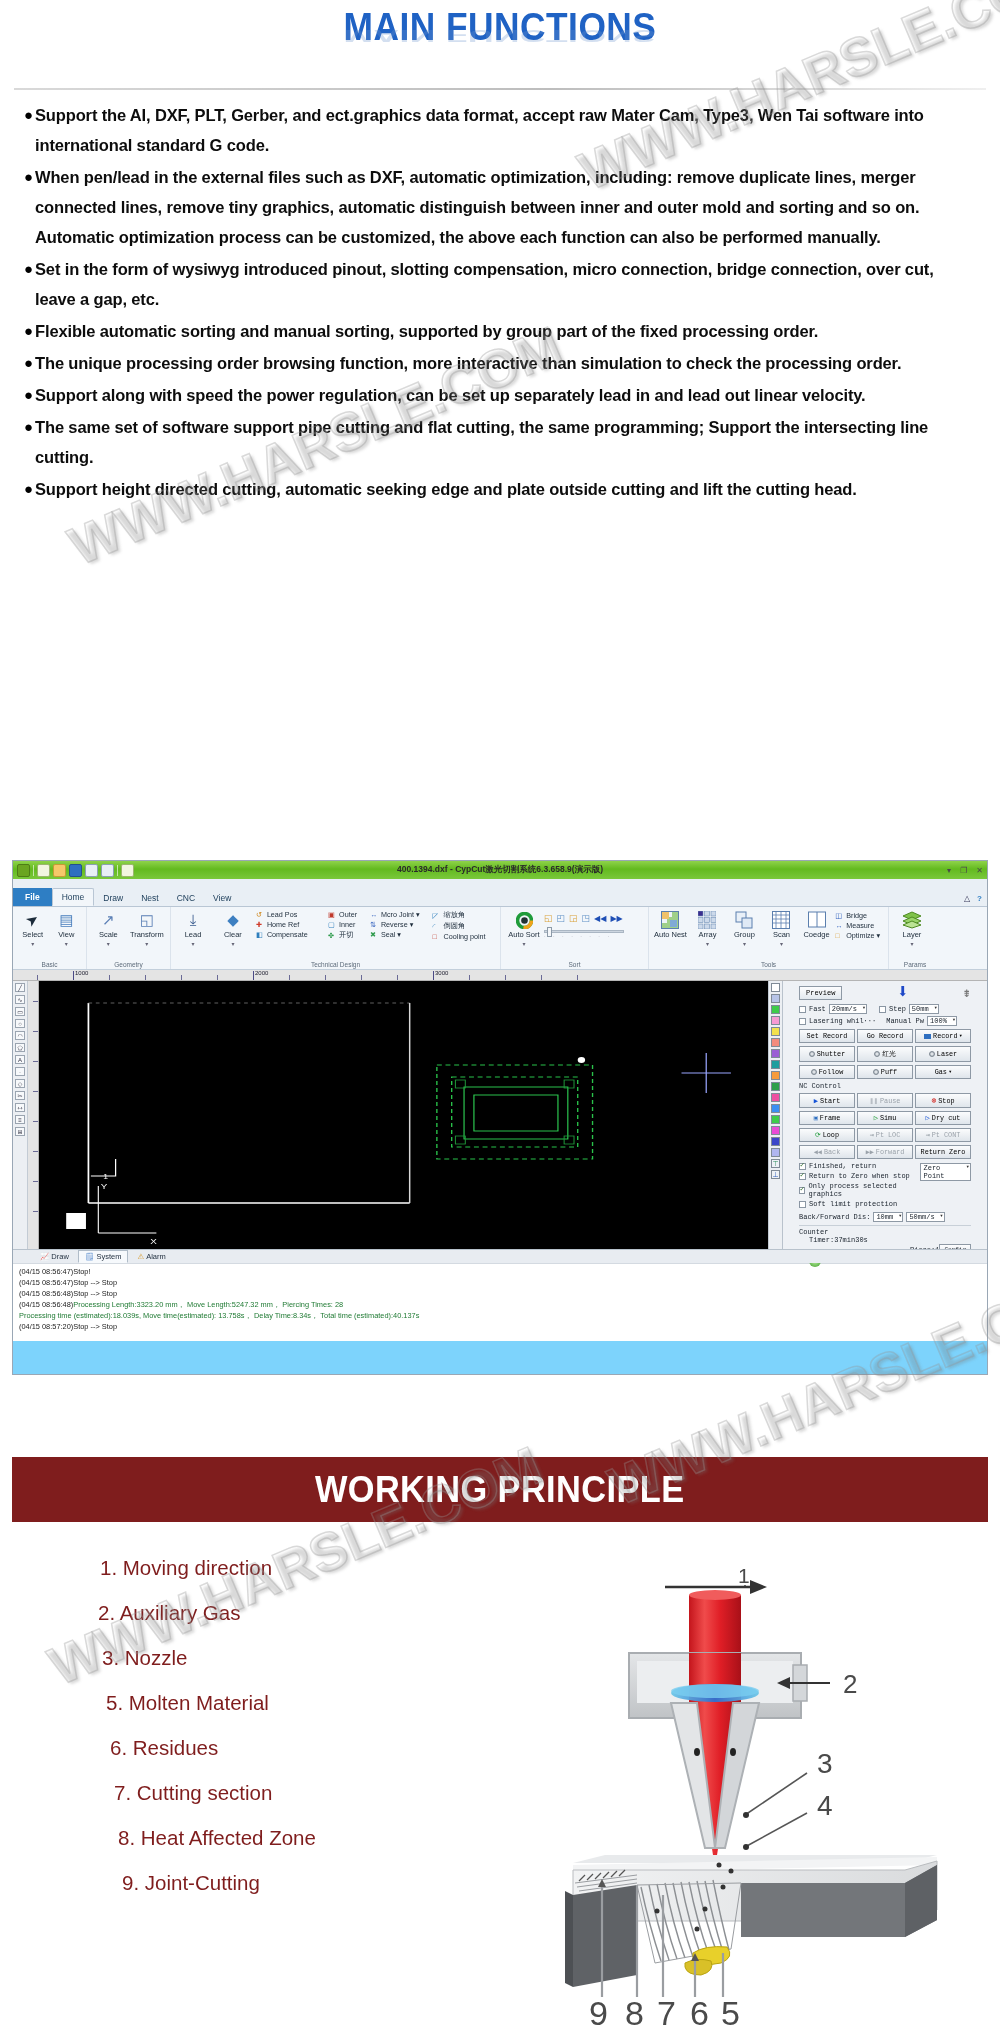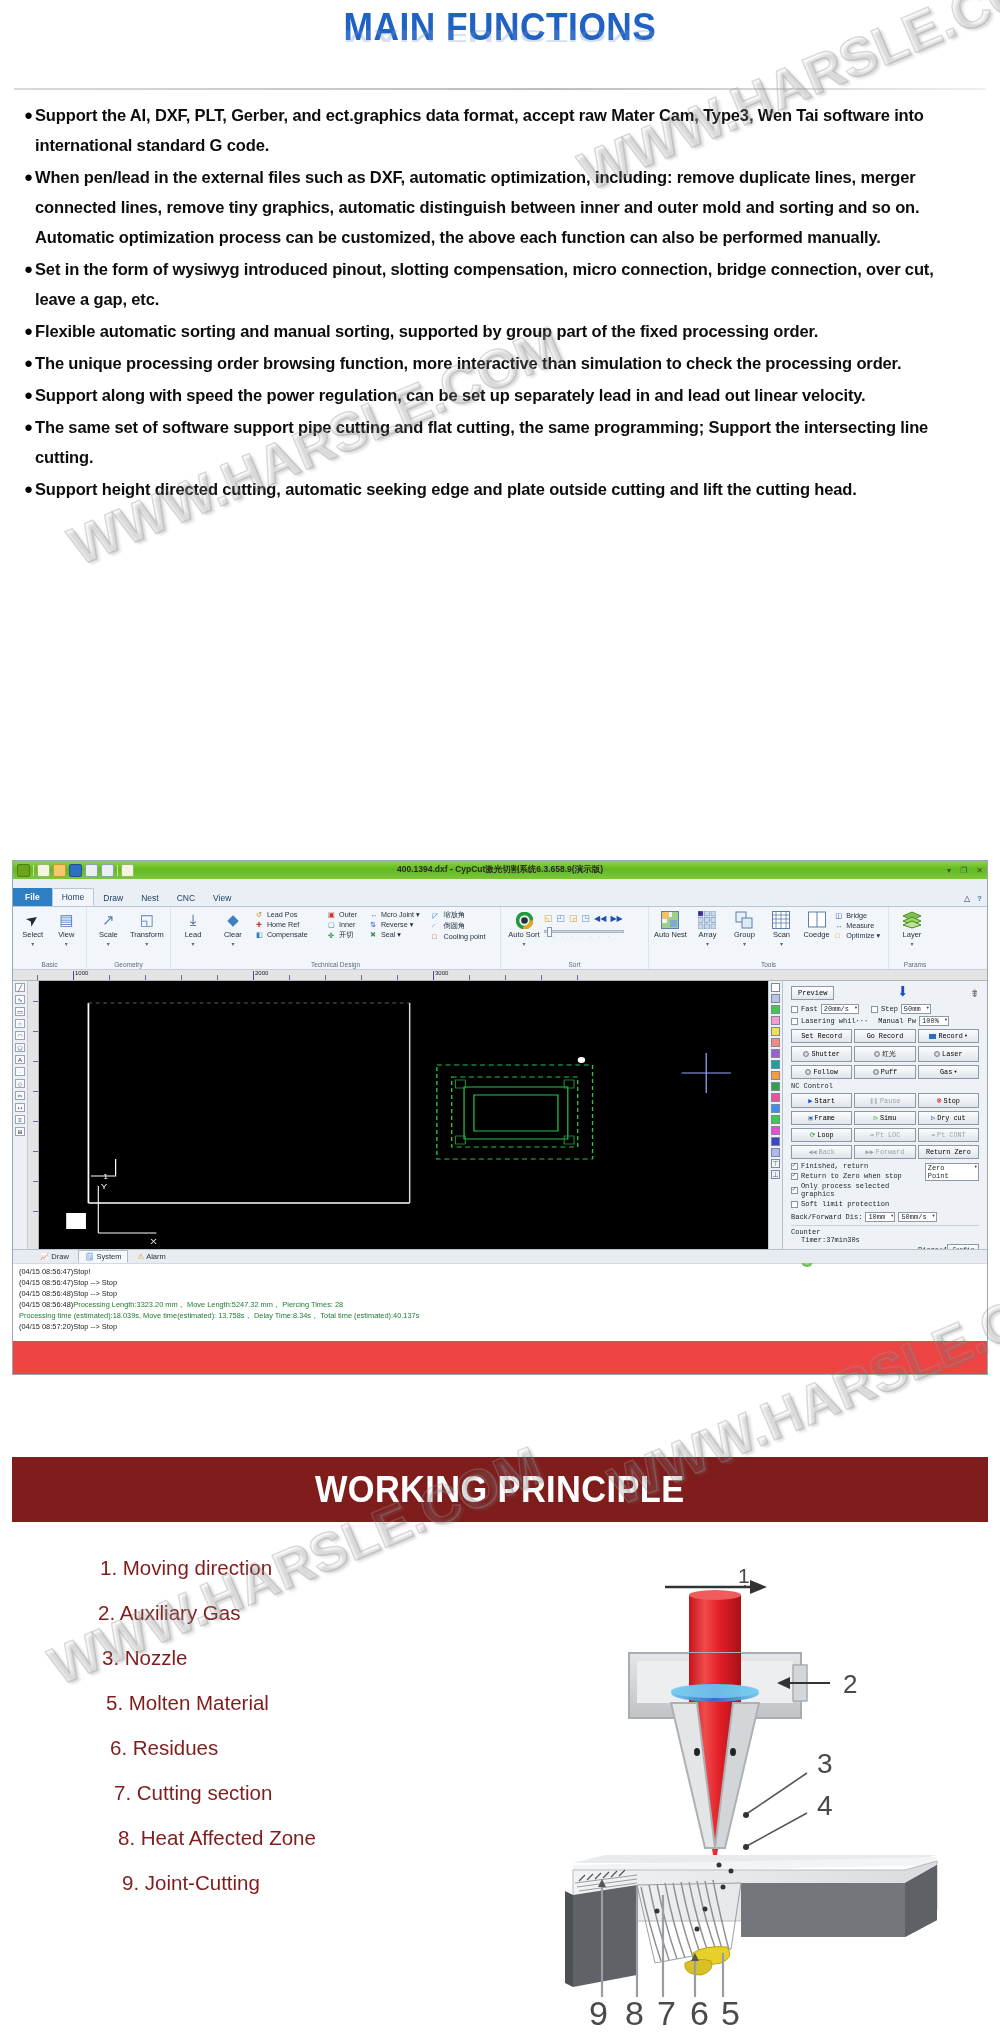--- a/index.html
+++ b/index.html
@@ -72,21 +72,21 @@
     font-family:"Liberation Sans", sans-serif;
     transform-origin:left center;
     transform:scaleX(0.955);
     letter-spacing:-0.15px;
   }
 
   
   .app {
     position:absolute; top:860px; left:12px;
     width:976px; height:515px;
-    background:#ef4444;
+    background:#7dd3fc;
     border:1px solid #9aa7b5;
     overflow:hidden;
     font-family:"Liberation Sans", sans-serif;
   }
   .titlebar {
     height:18px; width:100%;
     background:linear-gradient(to bottom,#8fd34a,#63ba1f 45%,#7ac83b);
     display:flex; align-items:center; position:relative;
   }
   .qat { display:flex; align-items:center; gap:3px; padding-left:4px; }
@@ -146,21 +146,21 @@
                    display:flex; align-items:center; justify-content:center; color:#334; }
   .rulerV { width:11px; background:#e4e4e4; border-right:1px solid #b4b4b4; position:relative; }
   .rulerV .mk { position:absolute; left:5px; height:1px; width:5px; background:#6a6a96; }
 
   .canvas { flex:1; background:#000; position:relative; overflow:hidden; }
   .rightstrip { width:14px; background:#eceff3; border-left:1px solid #c3cbd4;
                 display:flex; flex-direction:column; align-items:center; gap:2px; padding-top:2px;}
   .rightstrip .sw { width:9px; height:9px; border:1px solid #7f8a96; }
 
   .cncpanel { width:205px; background:#eef1f5; border-left:1px solid #b9c2cc;
-              padding:3px 8px; font-family:"Liberation Mono", monospace; font-size:7px; color:#18212b;}
+              padding:3px 16px; font-family:"Liberation Mono", monospace; font-size:7px; color:#18212b;}
   .cnc-topline { display:flex; align-items:center; justify-content:space-between; margin-bottom:3px; }
   .prevbtn { border:1px solid #8e99a5; background:linear-gradient(#fdfdfe,#e2e8ee);
              font-size:7px; padding:2px 6px; font-family:"Liberation Mono",monospace;}
   .bigarrow { color:#1f49c8; font-size:20px; line-height:14px; }
   .headicon { color:#777; font-size:14px; }
   .cnc-row { display:flex; align-items:center; gap:3px; margin-bottom:2px; font-size:7px; }
   .cbx { width:7px; height:7px; border:1px solid #8a96a3; background:#fff; display:inline-block;}
   .cbx.on { background:#fff; position:relative; }
   .cbx.on:after { content:"✓"; position:absolute; left:0px; top:-3px; font-size:7px; color:#23651f; }
   .combo { border:1px solid #8e99a5; background:#fff; padding:0 9px 0 2px; font-size:7px; position:relative; min-width:30px;}

